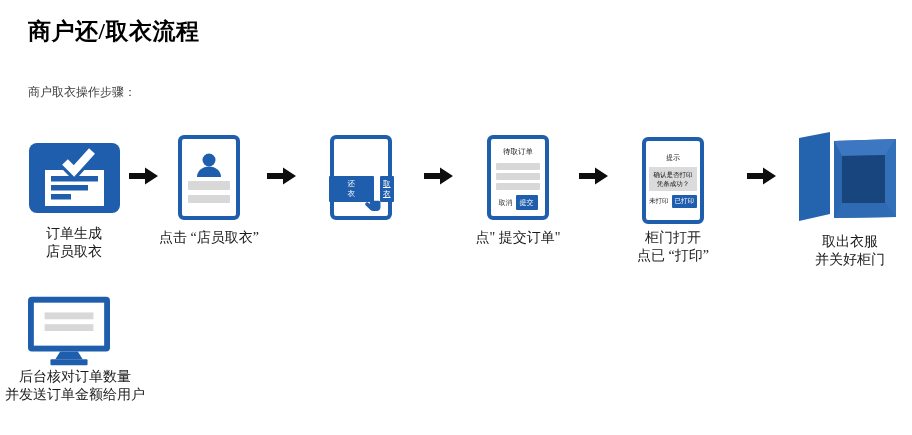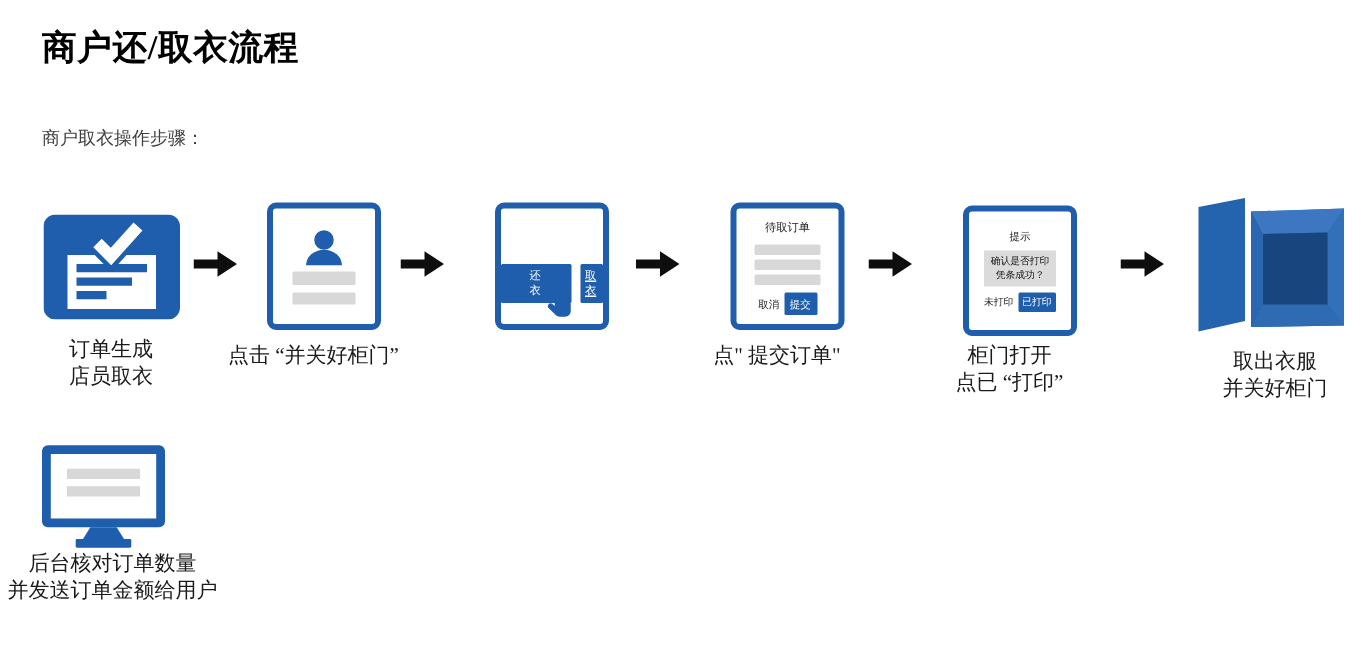--- a/index.html
+++ b/index.html
@@ -6,21 +6,21 @@
   .canvas{
     position:relative;width:912px;height:435px;background:#ffffff;overflow:hidden;
     font-family:"Liberation Sans","DejaVu Sans",sans-serif;color:#111;
   }
   .abs{position:absolute;font-family:Liberation Serif, serif;}
   .title{font-size:23px;font-weight:700;color:#000;letter-spacing:0.5px;}
   .subtitle{font-size:12px;color:#404040;}
   .caption{font-size:14px;line-height:18px;text-align:center;color:#1a1a1a;width:160px;}
   
   .phone{
-    box-sizing:border-box;width:76px;height:85px;background:#fff;
+    box-sizing:border-box;width:62px;height:85px;background:#fff;
     border:4px solid #1F5EAC;border-radius:6px;
     display:flex;flex-direction:column;align-items:center;position:absolute;
   }
   .bar{background:#D8D8D8;border-radius:1px;}
   .tinytxt{color:#222;}
   .bluebtn{background:#1F5EAC;color:#fff;border-radius:1px;display:inline-block;line-height:normal;}
   .btnrow{display:flex;align-items:center;justify-content:center;}
   .dialogbox{background:#DBDBDB;color:#111;text-align:center;}
   .arrow{width:30px;height:20px;}
 </style>
@@ -56,21 +56,21 @@
 
   <div class="phone" style="left:178px;top:135px;">
     <svg width="26" height="24" viewBox="0 0 26 24" style="margin-top:14px;">
       <circle cx="13" cy="7" r="6.5" fill="#1F5EAC"></circle>
       <path d="M1 24 a12 10.5 0 0 1 24 0 z" fill="#1F5EAC"></path>
     </svg>
     <div class="bar" style="width:42px;height:8.5px;margin-top:4px;"></div>
     <div class="bar" style="width:42px;height:8.5px;margin-top:5px;"></div>
   </div>
   <div class="abs caption" style="left:129px;top:229px;">
-    <div>点击 “并关好柜门”</div>
+    <div>点击 “店员取衣”</div>
   </div>
 
   <div class="abs arrow" style="left:267px;top:166px;">
     <svg width="30" height="20" viewBox="0 0 30 20">
         <polygon points="0,7 16,7 16,1.5 29,10 16,18.5 16,13 0,13" fill="#0E0E0E"></polygon>
       </svg>
   </div>
 
   <div class="phone" style="left:330px;top:135px;">
     <div class="btnrow" style="margin-top:37px;gap:6px;">

